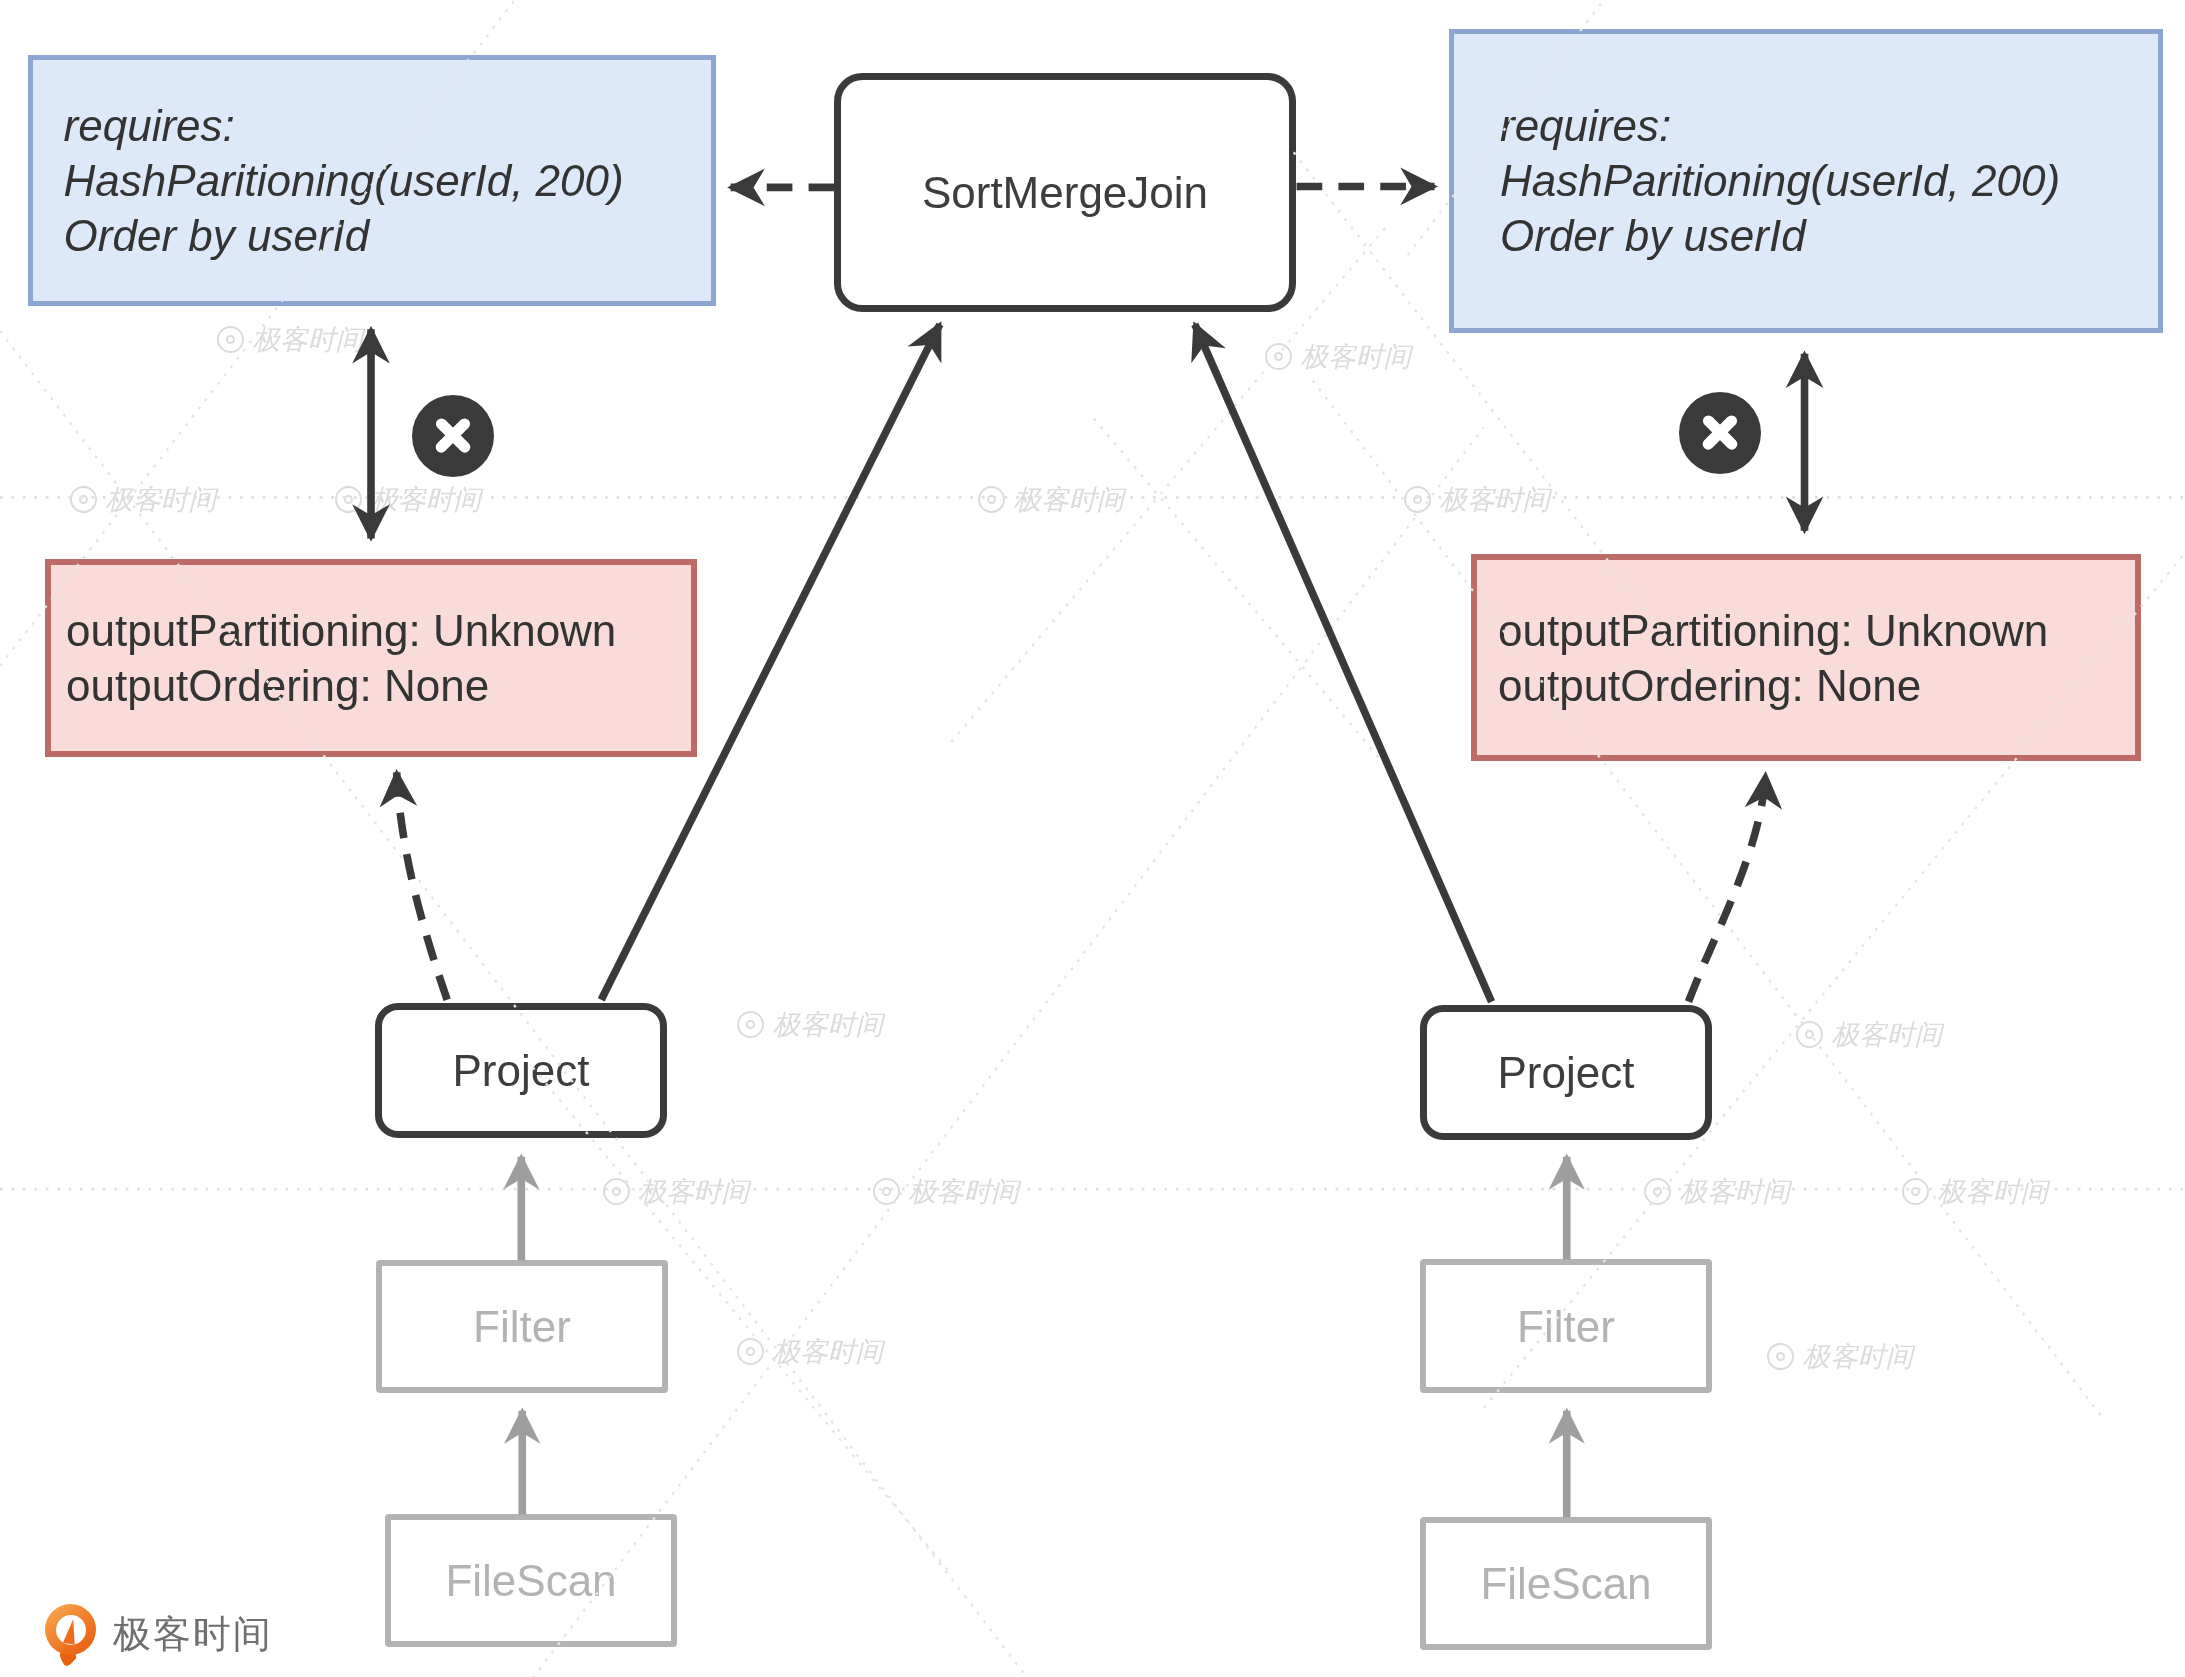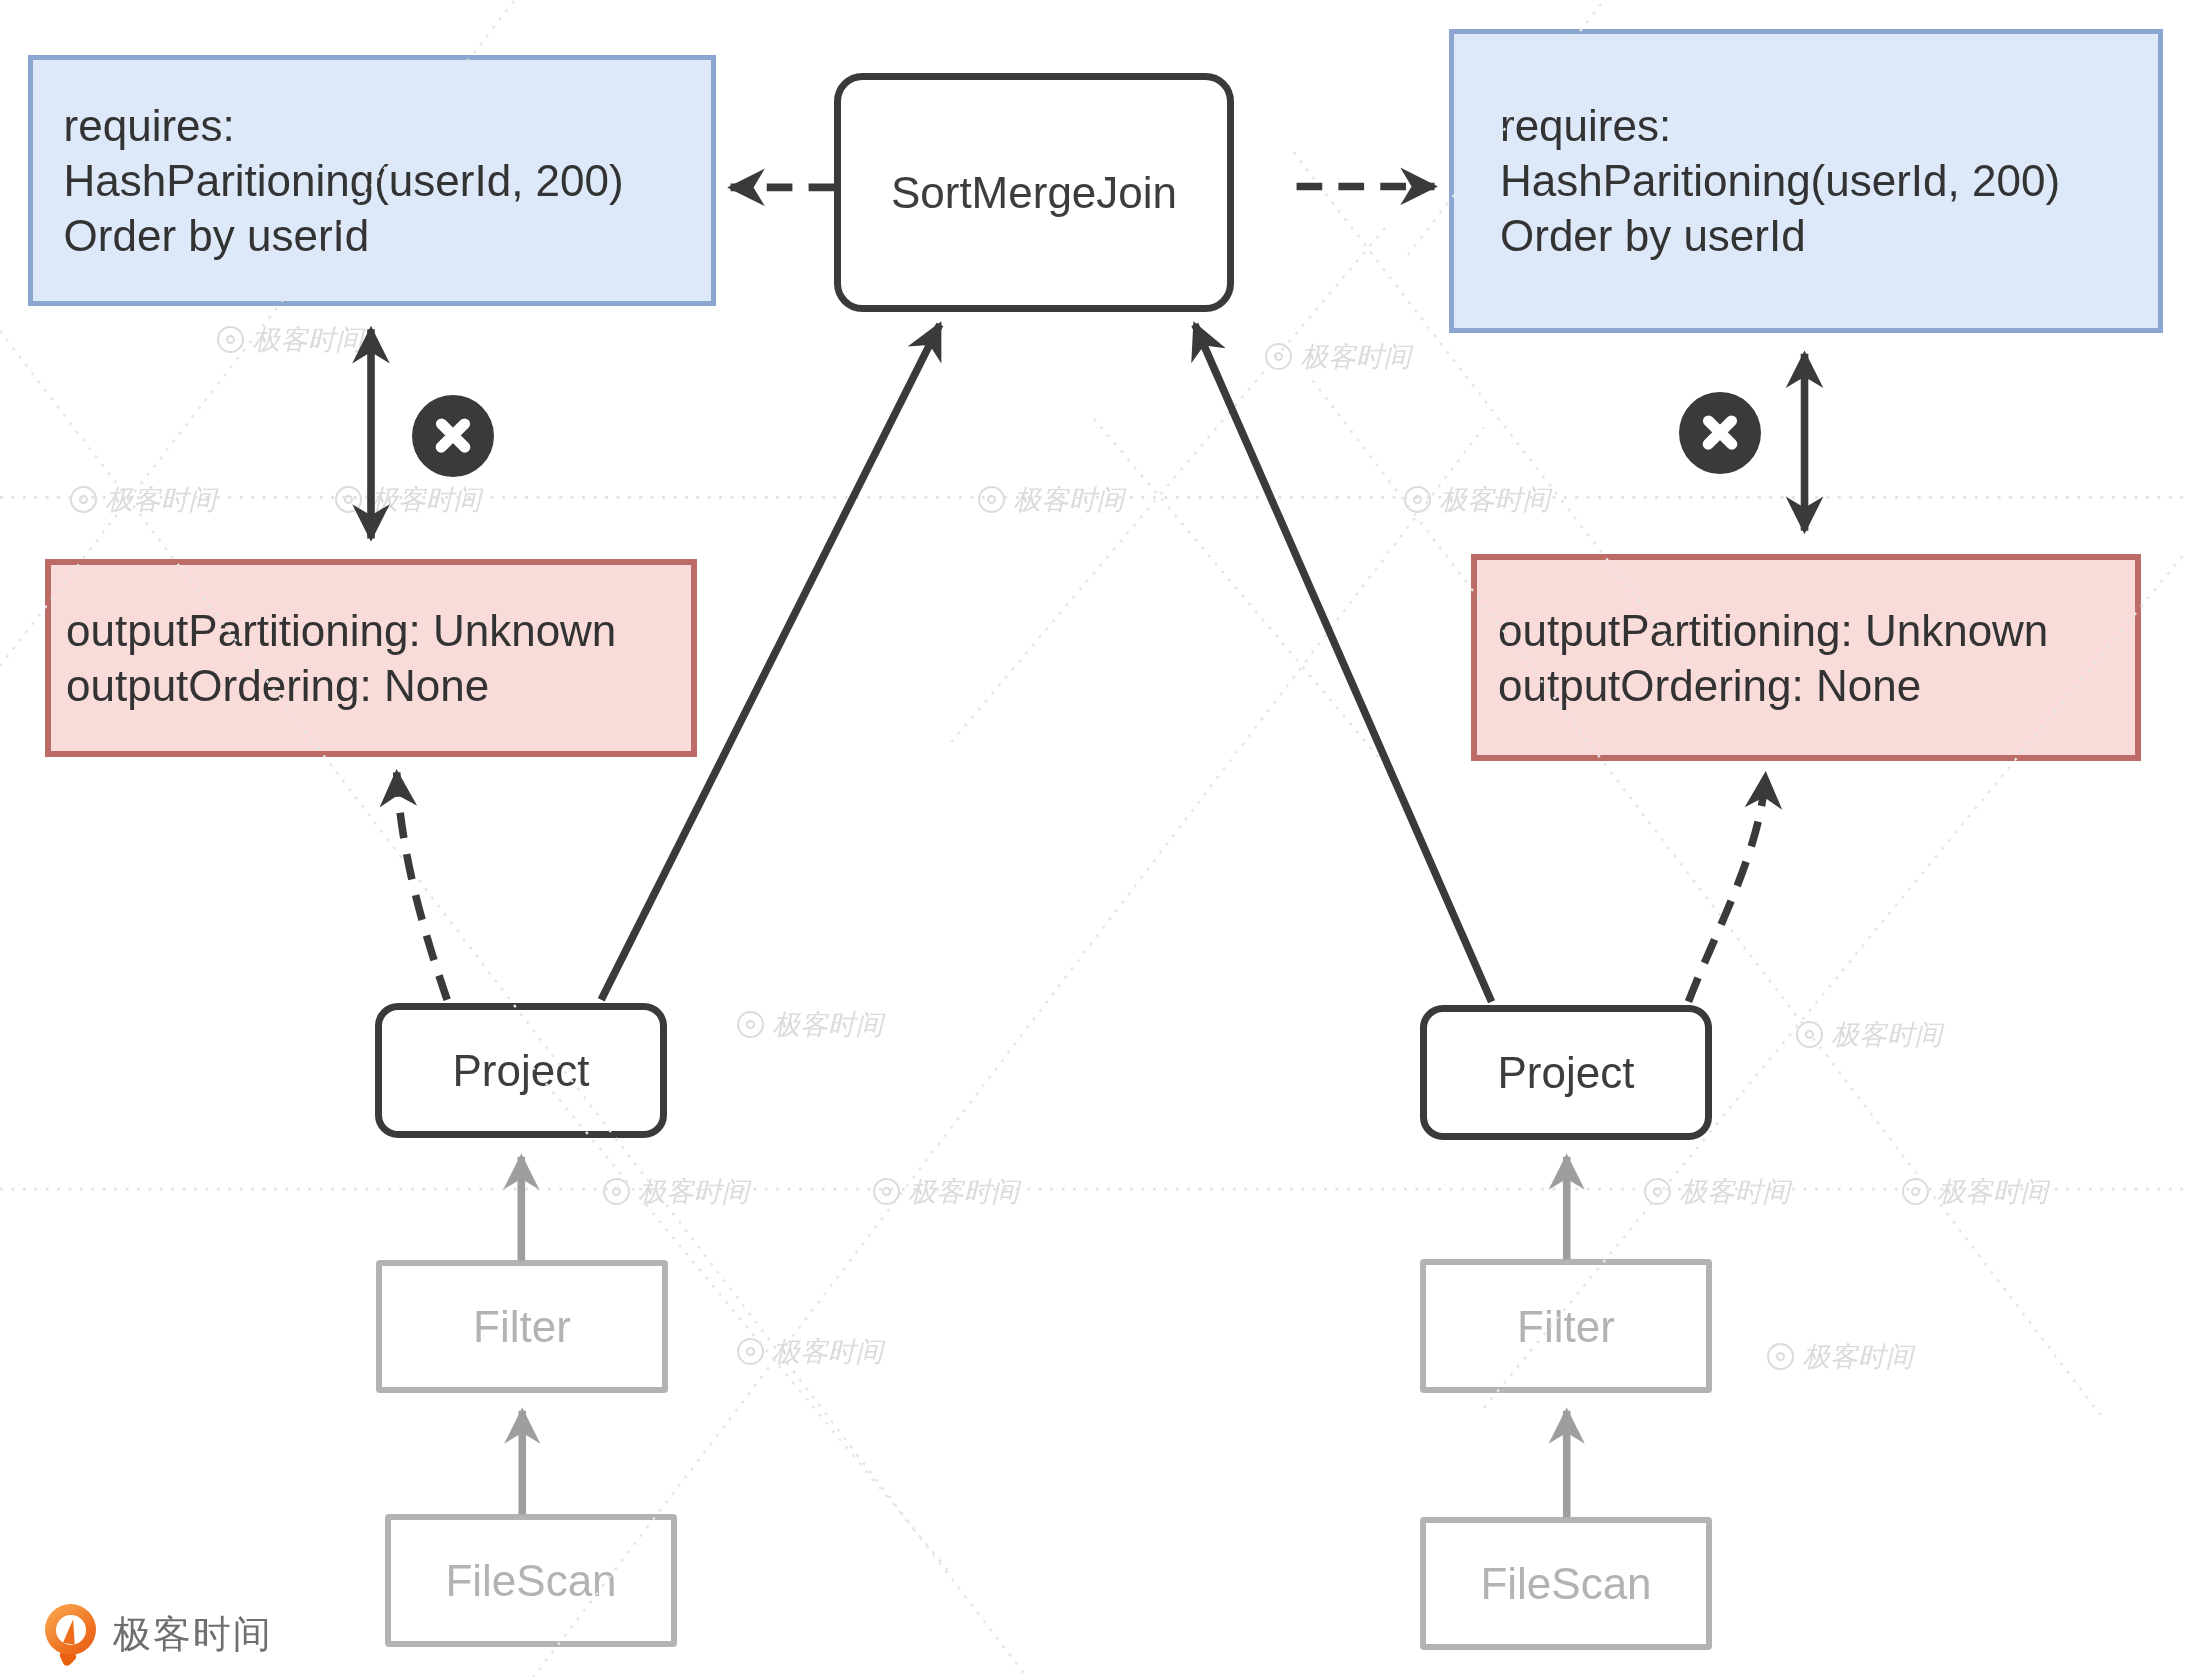--- a/index.html
+++ b/index.html
@@ -3,21 +3,21 @@
 <meta charset="utf-8">
 <style>
   html,body{margin:0;padding:0;background:#fff;}
   .stage{
     position:relative;width:2186px;height:1678px;background:#fff;overflow:hidden;
     font-family:"Liberation Sans","DejaVu Sans",sans-serif;color:var(--text-dark,#333);
   }
   
   .bx{position:absolute;box-sizing:border-box;display:flex;flex-direction:column;justify-content:center;
       font-size:44px;line-height:55px;z-index:1;}
-  .requires{background:var(--blue-fill,#dde9f9);border:5.7px solid var(--blue-border,#8ba6d0);color:#333;}
+  .requires{background:var(--blue-fill,#dde9f9);border:5.7px solid var(--blue-border,#8ba6d0);color:#333;font-style:italic;}
   .output{background:var(--red-fill,#f9dcda);border:6.7px solid var(--red-border,#bc6b67);color:#333;}
   .node{background:#fff;border:7.6px solid var(--ink,#3a3a3a);border-radius:28.5px;
         align-items:center;justify-content:center;flex-direction:row;color:#3d3d3d;z-index:1;}
   .node.dim{border:6.7px solid var(--gray-node,#b3b3b3);color:var(--gray-node,#b3b3b3);border-radius:4px;}
   
   .wm-layer{position:absolute;inset:0;z-index:2;pointer-events:none;}
   .wm{position:absolute;display:flex;align-items:center;gap:8.6px;color:var(--watermark,#dbdbdb);
       font-size:27.6px;white-space:nowrap;}
   .wm .wm-icon{width:23px;height:23px;border:2.9px solid currentColor;border-radius:50%;position:relative;flex:0 0 auto;}
   .wm .wm-icon::after{content:"";position:absolute;left:6.7px;top:6.7px;width:9.5px;height:9.5px;border-radius:50%;
@@ -119,21 +119,21 @@
     <div>HashParitioning(userId, 200)</div>
     <div>Order by userId</div>
   </div>
 
   <div class="bx requires" style="left:1449px;top:28.5px;width:714px;height:304px;padding-left:46px;">
     <div>requires:</div>
     <div>HashParitioning(userId, 200)</div>
     <div>Order by userId</div>
   </div>
 
-  <div class="bx node" style="left:834px;top:73px;width:400px;height:239px;">
+  <div class="bx node" style="left:834px;top:73px;width:462px;height:239px;">
     <span>SortMergeJoin</span>
   </div>
 
   <div class="bx output" style="left:45px;top:559px;width:652px;height:198px;padding-left:15px;">
     <div>outputPartitioning: Unknown</div>
     <div>outputOrdering: None</div>
   </div>
 
   <div class="bx output" style="left:1471px;top:554px;width:670px;height:207px;padding-left:21px;">
     <div>outputPartitioning: Unknown</div>

